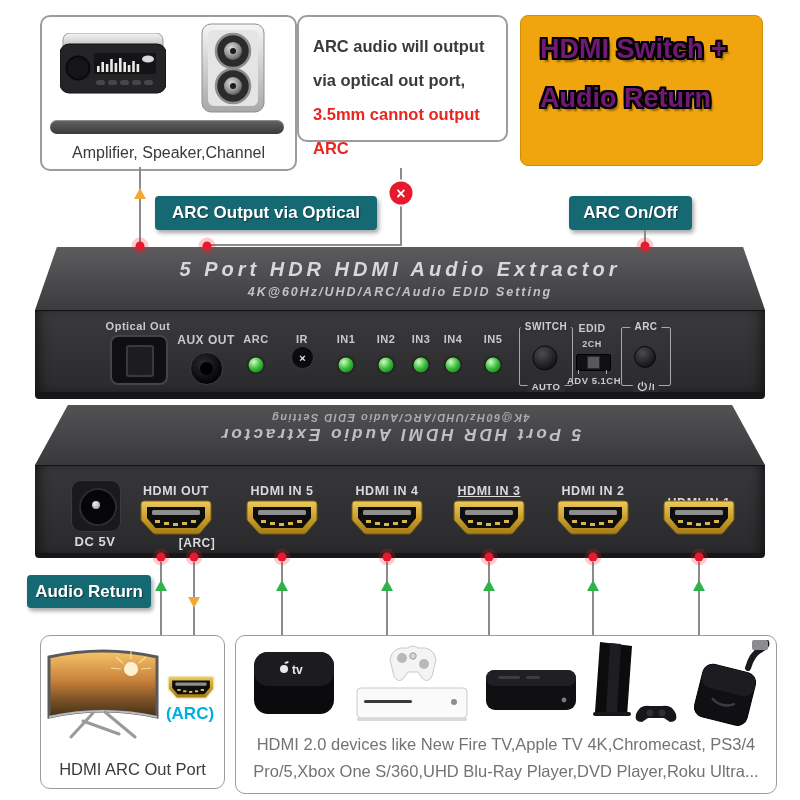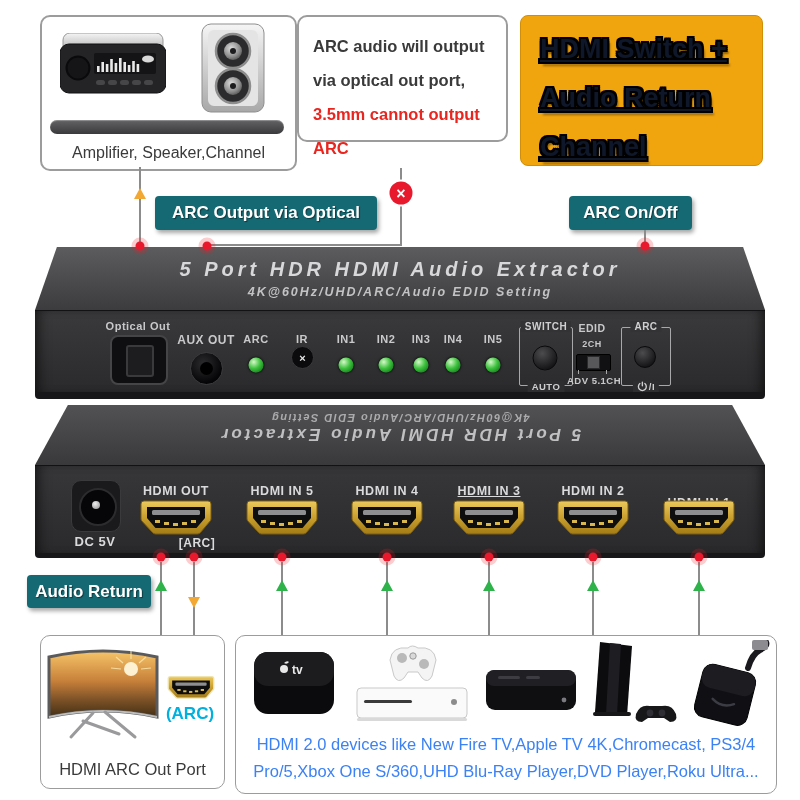--- a/index.html
+++ b/index.html
@@ -5,23 +5,23 @@
   html,body{margin:0;padding:0;background:#fff;}
   #canvas{position:relative;width:800px;height:800px;background:#fff;overflow:hidden;
           font-family:"Liberation Sans",sans-serif;}
   .abs{position:absolute;}
   
   .wbox{position:absolute;background:#fff;border:2px solid #9c9c9c;border-radius:10px;}
   .caption{position:absolute;left:0;right:0;text-align:center;color:#3a3a3a;font-size:16px;}
   .note-line{font-size:16.5px;font-weight:700;line-height:34px;color:#3a3a3a;white-space:nowrap;}
   .note-red{color:#e8251f;}
   .feature{position:absolute;background:#f0a40e;border-radius:8px;border:1px solid #d08f06;}
-  .feature .fl{font-size:27px;font-weight:800;color:#0f172a;line-height:49px;white-space:nowrap;
+  .feature .fl{font-size:27px;font-weight:800;color:#701a75;line-height:49px;white-space:nowrap;
     text-shadow:-2px -2px 0 #000,2px -2px 0 #000,-2px 2px 0 #000,2px 2px 0 #000,
-                -2px 0 0 #000,2px 0 0 #000,0 -2px 0 #000,0 2px 0 #000,3px 4px 2px rgba(0,0,0,.4);text-decoration:underline;}
+                -2px 0 0 #000,2px 0 0 #000,0 -2px 0 #000,0 2px 0 #000,3px 4px 2px rgba(0,0,0,.4);}
   
   .tag{position:absolute;background:#156973;color:#fff;font-weight:700;font-size:17px;
        display:flex;align-items:center;justify-content:center;border-radius:4px;
        box-shadow:2px 3px 4px rgba(0,0,0,.35);text-shadow:1px 1px 1px rgba(0,0,0,.45);white-space:nowrap;}
   .lv{position:absolute;width:1.5px;background:#8c8c8c;}
   .lh{position:absolute;height:1.5px;background:#8c8c8c;}
   .dot{position:absolute;width:9px;height:9px;border-radius:50%;background:#e8192c;
        box-shadow:0 0 0 4px rgba(237,28,36,.22);transform:translate(-50%,-50%);z-index:6;}
   .arr{position:absolute;width:0;height:0;transform:translateX(-50%);z-index:5;}
   .arr.up{border-left:6px solid transparent;border-right:6px solid transparent;border-bottom:11px solid #2db34a;}
@@ -51,21 +51,21 @@
   .bracket .blab{position:absolute;top:-7px;left:50%;transform:translateX(-50%);background:#333335;
         padding:0 4px;color:#cfcfd1;font-weight:700;font-size:10px;letter-spacing:.5px;white-space:nowrap;}
   .bracket .bsub{position:absolute;bottom:-7px;left:50%;transform:translateX(-50%);background:#2e2e30;
         padding:0 4px;color:#cfcfd1;font-weight:700;font-size:9.5px;letter-spacing:.5px;white-space:nowrap;
         display:flex;align-items:center;gap:1px;}
   .blabel{position:absolute;transform:translateX(-50%);color:#dadadc;font-weight:700;font-size:12.5px;
           letter-spacing:.5px;white-space:nowrap;}
   .hdmi{position:absolute;transform:translateX(-50%);}
   
   .arcblue{position:absolute;color:#00b0df;font-weight:700;font-size:17px;text-align:center;}
-  .devcap{font-size:16.5px;line-height:27px;color:#3b82f6;text-align:center;white-space:nowrap;}
+  .devcap{font-size:16.5px;line-height:27px;color:#737373;text-align:center;white-space:nowrap;}
 </style>
 </head>
 <body>
 
 <div id="canvas">
 
   <svg width="0" height="0" style="position:absolute">
     <defs>
       <linearGradient id="gold" x1="0" y1="0" x2="0" y2="1">
         <stop offset="0" stop-color="#ecc95e"></stop>
@@ -139,21 +139,20 @@
   <div class="wbox" style="left:297px;top:15px;width:211px;height:127px;padding:12px 0 0 14px;box-sizing:border-box;">
     <div class="note-line">ARC audio will output</div>
     <div class="note-line">via optical out port,</div>
     <div class="note-line note-red">3.5mm cannot output</div>
     <div class="note-line note-red">ARC</div>
   </div>
 
   <div class="feature" style="left:520px;top:15px;width:243px;height:151px;padding:9px 0 0 19px;box-sizing:border-box;">
     <div class="fl">HDMI Switch +</div>
     <div class="fl">Audio Return</div>
-    <div class="fl">Channel</div>
   </div>
 
   <div class="lv" style="left:139px;top:167px;height:79px;"></div>
   <div class="arr up yellow" style="left:140px;top:188px;"></div>
   <div class="dot" style="left:140px;top:246px;"></div>
 
   <div class="lv" style="left:400px;top:168px;height:15px;"></div>
   <div class="xcircle" style="left:401px;top:193px;">
     <span>×</span>
     </div>

